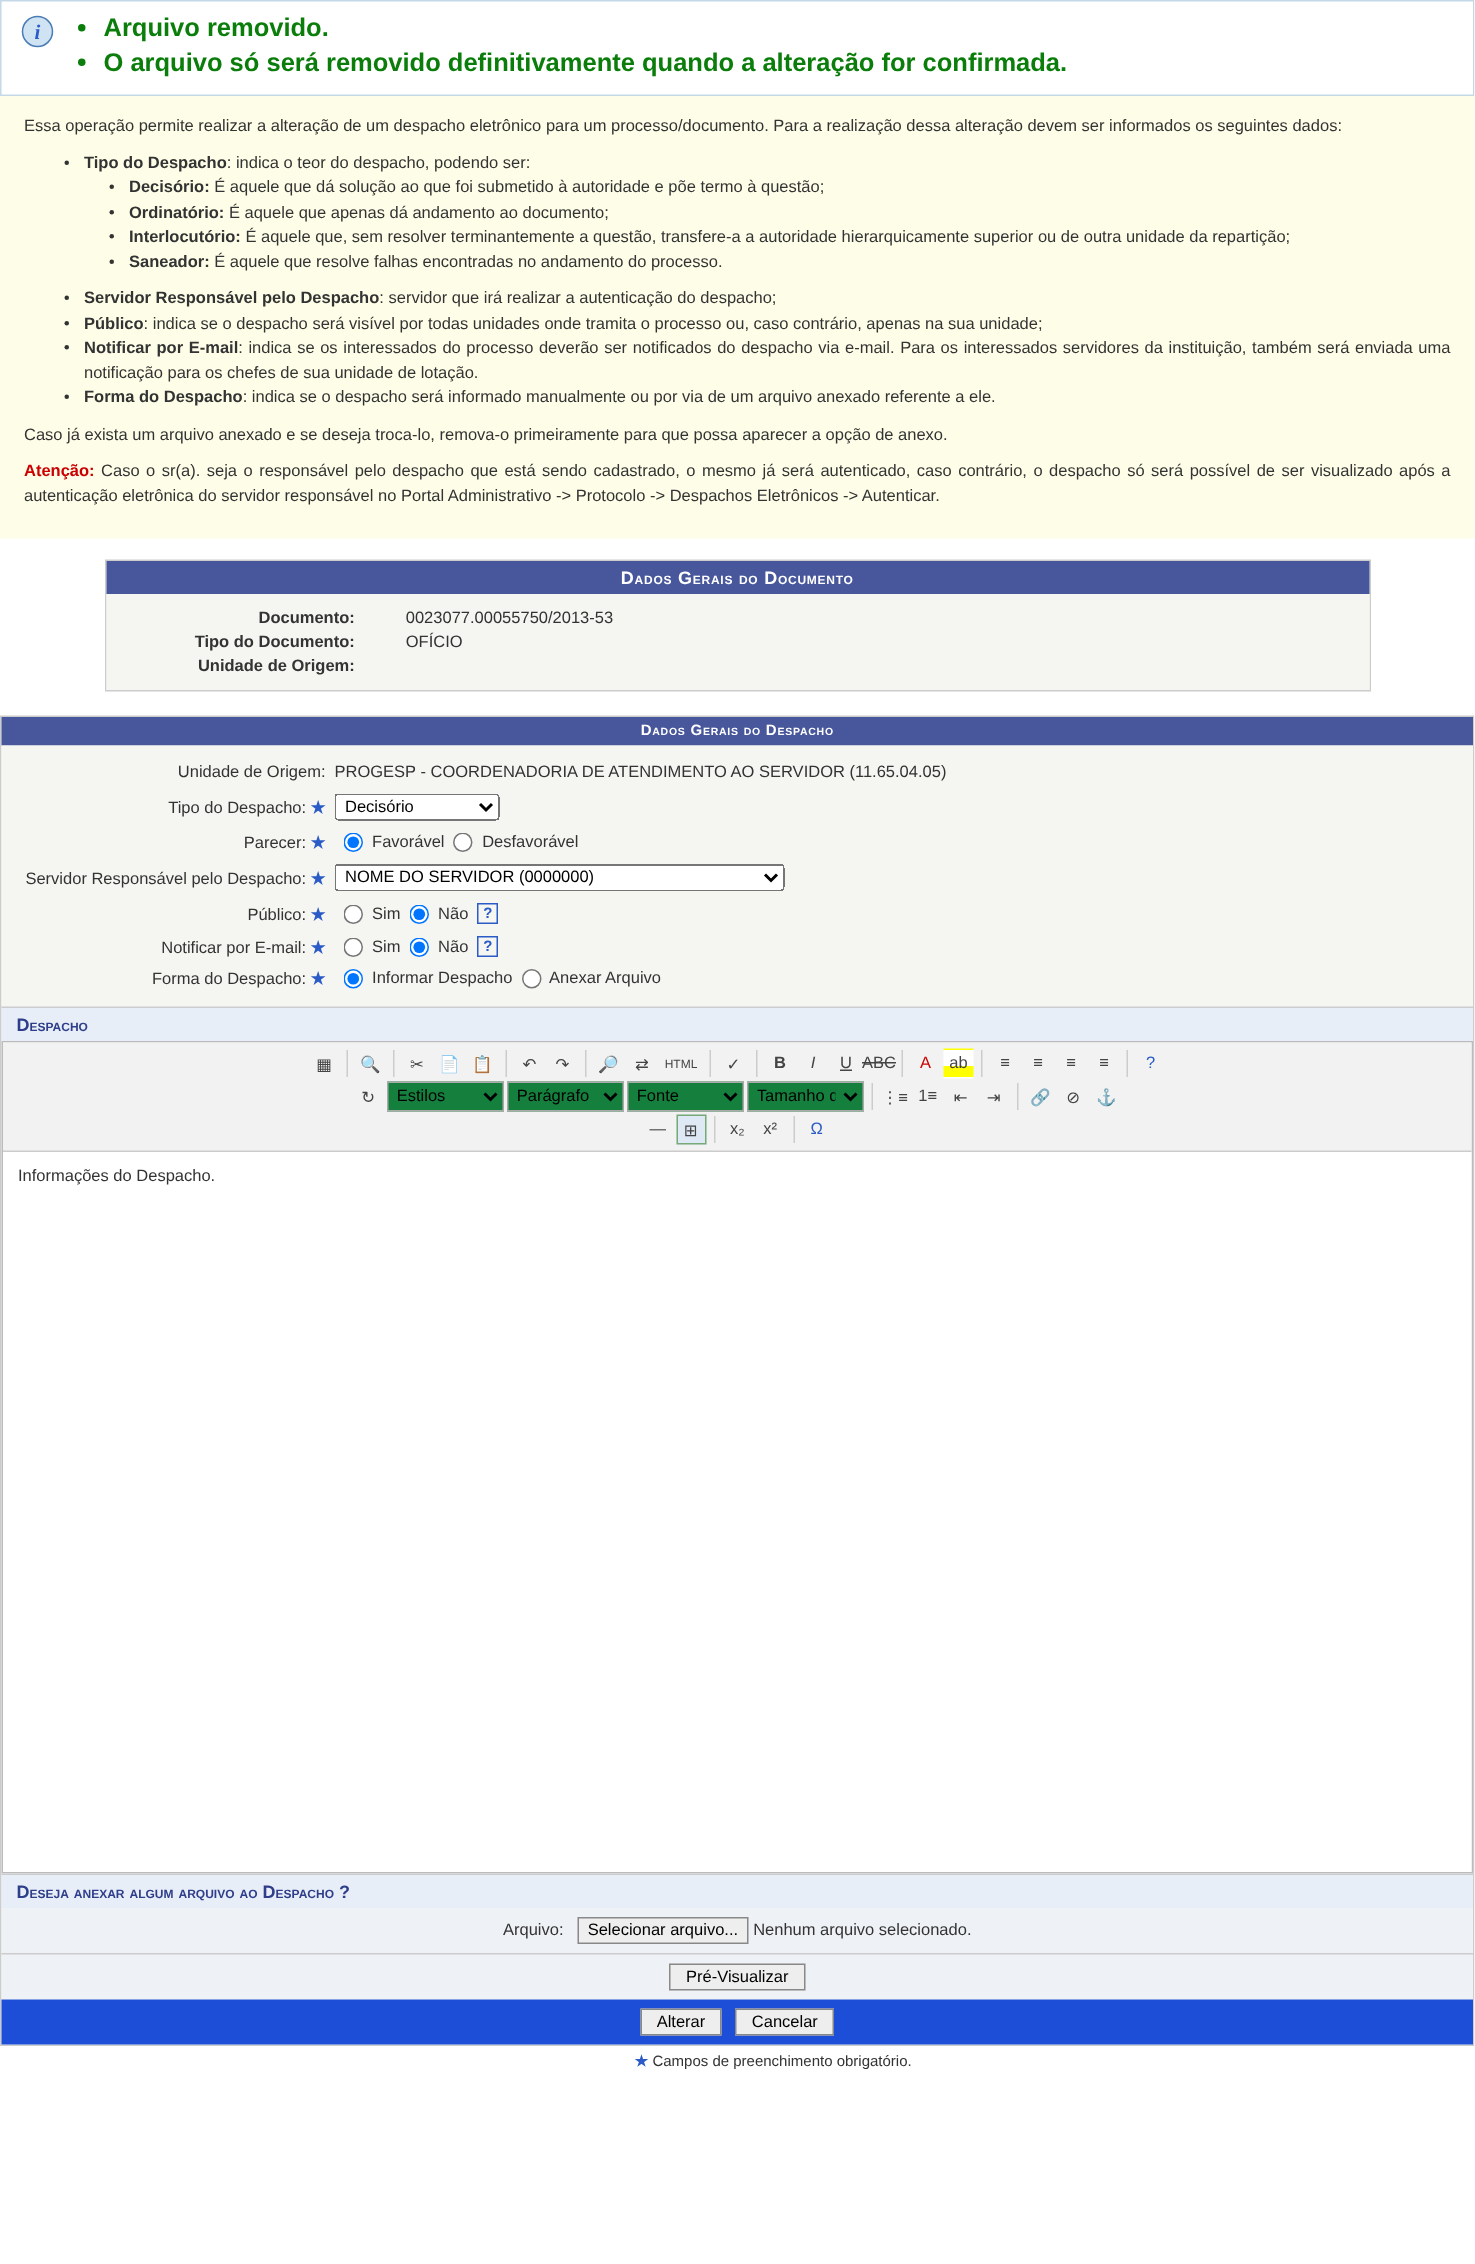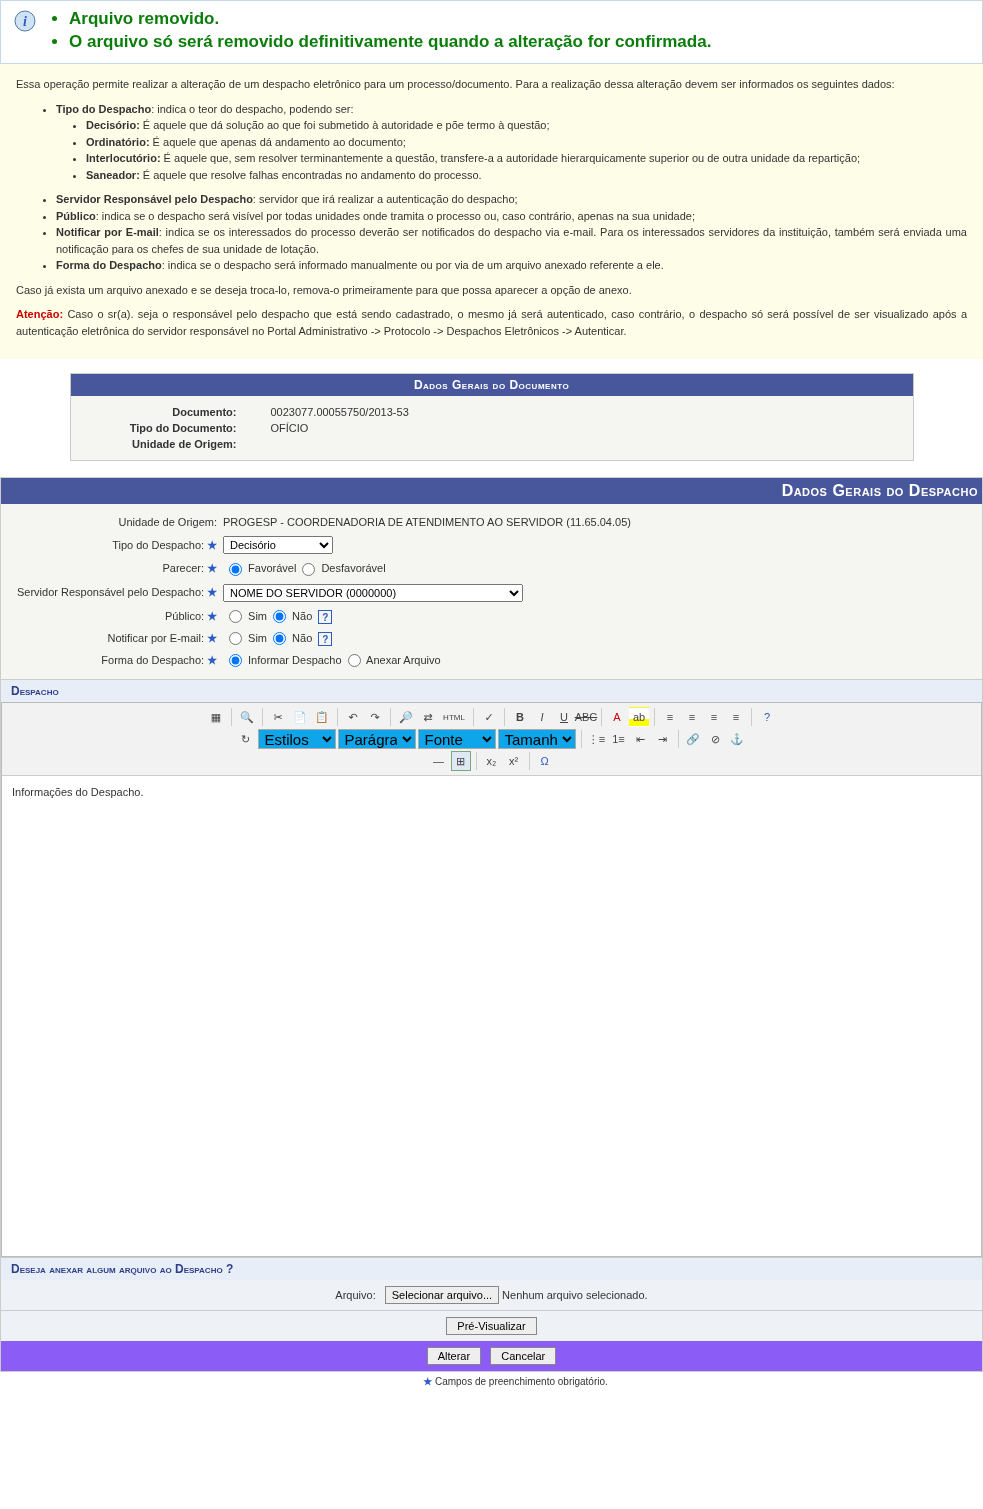--- a/index.html
+++ b/index.html
@@ -14,42 +14,42 @@
 .instructions ul ul { padding-left: 30px; }
 .instructions strong { font-weight: bold; }
 .attention { color: #c00; font-weight: bold; }
 .panel { margin: 14px auto 0; width: 844px; border: 1px solid #ccc; }
 .panel-header { background: #48579b; color: #fff; font-weight: bold; text-align: center; padding: 4px; font-variant: small-caps; letter-spacing: 0.5px; font-size: 12px; }
 .panel-body { background: #f5f5f2; padding: 8px 12px; }
 .field-row { display: flex; padding: 2px 0; font-size: 11px; }
 .field-label { width: 160px; text-align: right; font-weight: bold; padding-right: 6px; }
 .field-value { flex: 1; margin-left: 28px; }
 .form-panel { margin-top: 16px; border: 1px solid #ccc; }
-.form-panel .panel-header { font-size: 16px; text-align: right; }
+.form-panel .panel-header { font-size: 10px; }
 .form-body { background: #f5f5f2; padding: 8px 0; }
 .form-row { display: flex; align-items: center; padding: 4px 12px; font-size: 11px; }
 .form-row .lbl { width: 210px; text-align: right; padding-right: 6px; }
 .star { color: #2b5bc6; font-weight: bold; }
 .form-row select { font-size: 11px; padding: 1px 2px; }
 .form-row input[type=radio] { margin: 0 3px 0 6px; vertical-align: middle; }
 .help-icon { display: inline-block; width: 14px; height: 14px; border: 1px solid #2b5bc6; color: #2b5bc6; text-align: center; line-height: 13px; font-size: 10px; font-weight: bold; margin-left: 6px; cursor: pointer; }
 .section-title { background: #e8eef7; color: #2e3e8a; font-weight: bold; font-variant: small-caps; padding: 4px 10px; border-top: 1px solid #ccc; font-size: 12px; }
 .editor-wrap { border: 1px solid #bbb; margin: 0; background: #fff; }
 .toolbar { background: #f2f2f2; border-bottom: 1px solid #ccc; padding: 4px 6px; display: flex; flex-wrap: wrap; gap: 2px; align-items: center; justify-content: center; }
 .toolbar .row { display: flex; gap: 2px; align-items: center; width: 100%; justify-content: center; flex-wrap: wrap; }
 .tb-btn { width: 20px; height: 20px; border: 1px solid transparent; background: #f2f2f2; cursor: pointer; display: inline-flex; align-items: center; justify-content: center; font-size: 11px; color: #444; }
 .tb-sep { width: 1px; height: 18px; background: #ccc; margin: 0 3px; }
-.tb-select { font-size: 15px; height: 20px; border: 1px solid #aaa; background: #0ea5e9; padding: 0 2px; }
+.tb-select { font-size: 11px; height: 20px; border: 1px solid #aaa; background: #15803d; padding: 0 2px; }
 .editor-area { min-height: 480px; padding: 10px; font-size: 11px; background: #fff; outline: none; }
 .editor-area .content { color: #333; }
 .attach-row { background: #eef1f6; padding: 6px 12px; text-align: center; font-size: 11px; }
 .attach-row .lbl { font-weight: normal; margin-right: 6px; }
 .file-btn { font-size: 11px; padding: 2px 6px; border: 1px solid #888; background: #eee; cursor: pointer; }
 .preview-row { background: #eef1f6; padding: 6px; text-align: center; border-top: 1px solid #ccc; }
-.action-row { text-align: center; padding: 6px; background: #8b5cf6; }
+.action-row { text-align: center; padding: 6px; background: #1d4ed8; }
 .btn { font-size: 11px; padding: 2px 10px; border: 1px solid #888; background: #eee; cursor: pointer; margin: 0 3px; }
 .footnote { text-align: center; font-size: 10px; padding: 4px; margin-left: 48px; }
 .footnote .star { color: #2b5bc6; }
 svg { display: block; }
 .bold { font-weight: bold; }
 .italic { font-style: italic; }
 .underline { text-decoration: underline; }
 .strike { text-decoration: line-through; }
 </style>
 </head>

